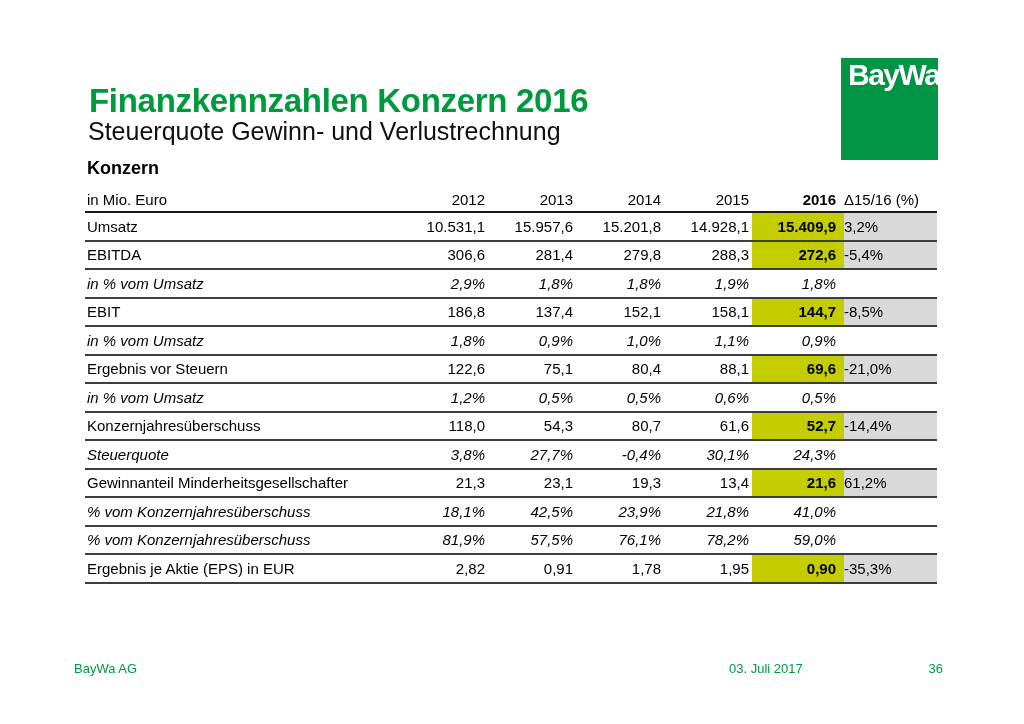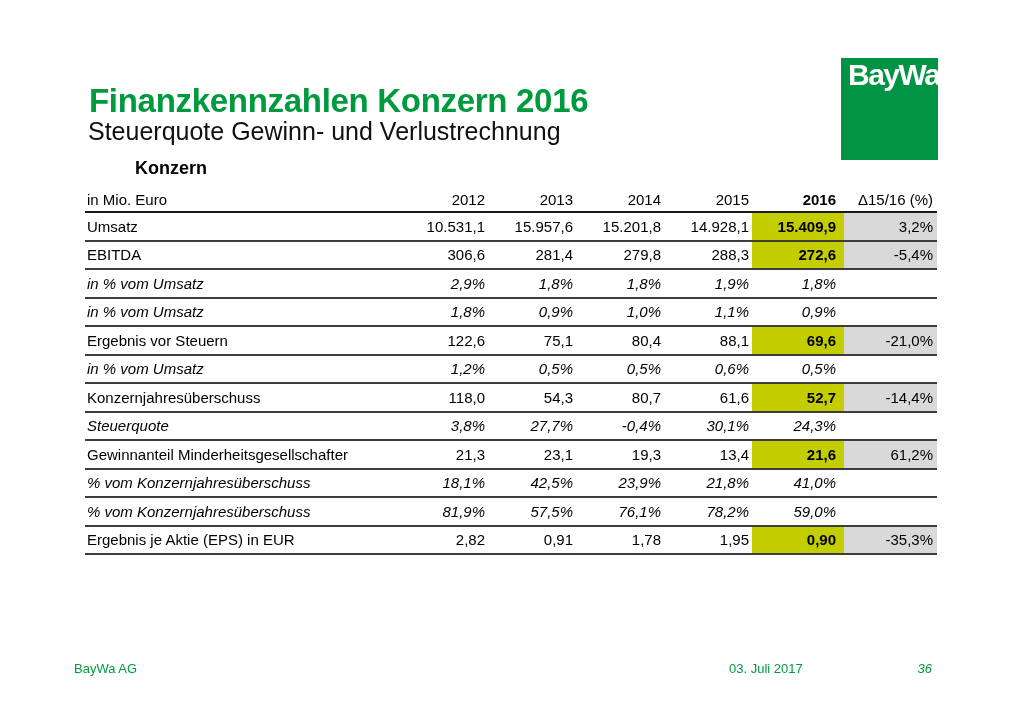--- a/index.html
+++ b/index.html
@@ -17,21 +17,21 @@
     font-size:33px; font-weight:bold;
     color:var(--brand-green);
     letter-spacing:-0.3px;
   }
   .page-subtitle {
     position:absolute; left:88px; top:117px;
     font-size:25px; color:#111;
   }
   .section-heading {
     position:absolute; left:87px; top:158px;
-    font-size:18px; font-weight:bold;margin-left:48px;
+    font-size:18px; font-weight:bold;
   }
   .logo {
     position:absolute; left:841px; top:58px;
     width:97px; height:102px;
     background:var(--logo-green);
     display:flex; align-items:flex-start;
   }
   .logo span {
     color:#fff; font-weight:bold; font-size:30px;
     letter-spacing:-1.5px; padding-left:7px;
@@ -42,32 +42,32 @@
     font-size:15px;
   }
   .fin th, .fin td {
     font-weight:normal; vertical-align:middle; white-space:nowrap;
   }
   .fin thead th { height:23px; border-bottom:2px solid #1a1a1a; }
   .fin tbody td { height:28.5px; border-bottom:2px solid #3d3d3d; }
   .fin .label  { text-align:left;  padding-left:2px; }
   .fin .num    { text-align:right; padding-right:3px; }
   .fin .c2016  { text-align:right; padding-right:8px; }
-  .fin .cdelta { text-align:right; padding-right:4px; }
+  .fin .cdelta { text-align:left; padding-right:4px; }
   .fin thead .c2016 { font-weight:bold; }
   .fin tr.main .c2016 { background:var(--highlight-yellow); font-weight:bold; }
   .fin tr.main .cdelta { background:var(--delta-gray); }
   .fin tr.italic td { font-style:italic; }
   .footer-company, .footer-date, .footer-page {
     position:absolute; top:662px; font-size:13px;
     color:var(--brand-green);
   }
   .footer-company { left:74px; }
   .footer-date   { left:729px; }
-  .footer-page   { right:92px;font-style:italic; }
+  .footer-page   { right:81px; }
 </style>
 </head>
 <body style="--brand-green: #009a3e; --logo-green: #009444; --highlight-yellow: #c4cd00; --delta-gray: #d9d9d9;">
 
 <div class="page-title">Finanzkennzahlen Konzern 2016</div>
 <div class="page-subtitle">Steuerquote Gewinn- und Verlustrechnung</div>
 <div class="section-heading">Konzern</div>
 
 <div class="logo">
   <span>BayWa</span>
@@ -115,20 +115,29 @@
       </tr>
       <tr class="italic">
         <td class="label">in % vom Umsatz</td>
         <td class="num">2,9%</td>
         <td class="num">1,8%</td>
         <td class="num">1,8%</td>
         <td class="num">1,9%</td>
         <td class="c2016">1,8%</td>
         <td class="cdelta"></td>
       </tr>
+      <tr class="main">
+        <td class="label">EBIT</td>
+        <td class="num">186,8</td>
+        <td class="num">137,4</td>
+        <td class="num">152,1</td>
+        <td class="num">158,1</td>
+        <td class="c2016">144,7</td>
+        <td class="cdelta">-8,5%</td>
+      </tr>
       <tr class="italic">
         <td class="label">in % vom Umsatz</td>
         <td class="num">1,8%</td>
         <td class="num">0,9%</td>
         <td class="num">1,0%</td>
         <td class="num">1,1%</td>
         <td class="c2016">0,9%</td>
         <td class="cdelta"></td>
       </tr>
       <tr class="main">

